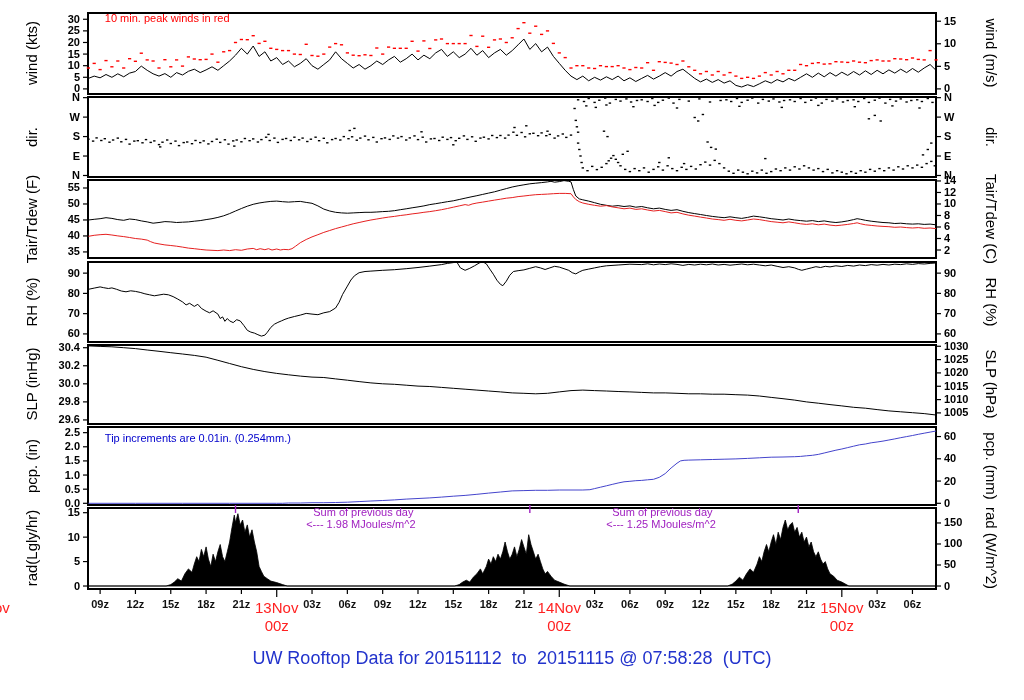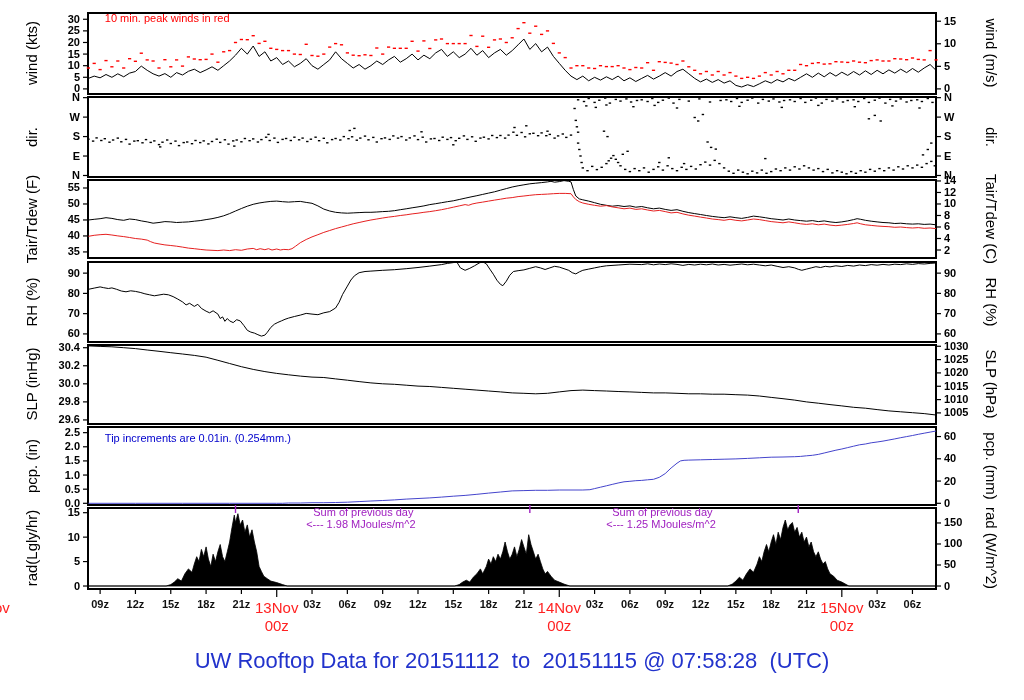--- a/index.html
+++ b/index.html
@@ -3,21 +3,21 @@
 <meta charset="utf-8">
 <style>
   html,body{margin:0;padding:0;background:#fff;}
   .stage{position:relative;width:1024px;height:700px;background:#ffffff;overflow:hidden;
          font-family:"Liberation Sans",sans-serif;}
   .yl{position:absolute;white-space:nowrap;font-size:15px;color:#000;
       transform:translate(-50%,-50%) rotate(-90deg);}
   .yr{position:absolute;white-space:nowrap;font-size:15px;color:#000;
       transform:translate(-50%,-50%) rotate(90deg);}
   .chart-title{position:absolute;left:50%;top:648px;transform:translateX(-50%);
-      font-size:22px;color:#2233cc;white-space:pre;}
+      font-size:18px;color:#2233cc;white-space:pre;}
   svg{position:absolute;left:0;top:0;overflow:hidden;}
   text{font-family:"Liberation Sans",sans-serif;}
 </style>
 </head>
 <body>
 
 <div class="stage">
   <div id="chartmount">
       <svg width="1024" height="700">
         <g>

